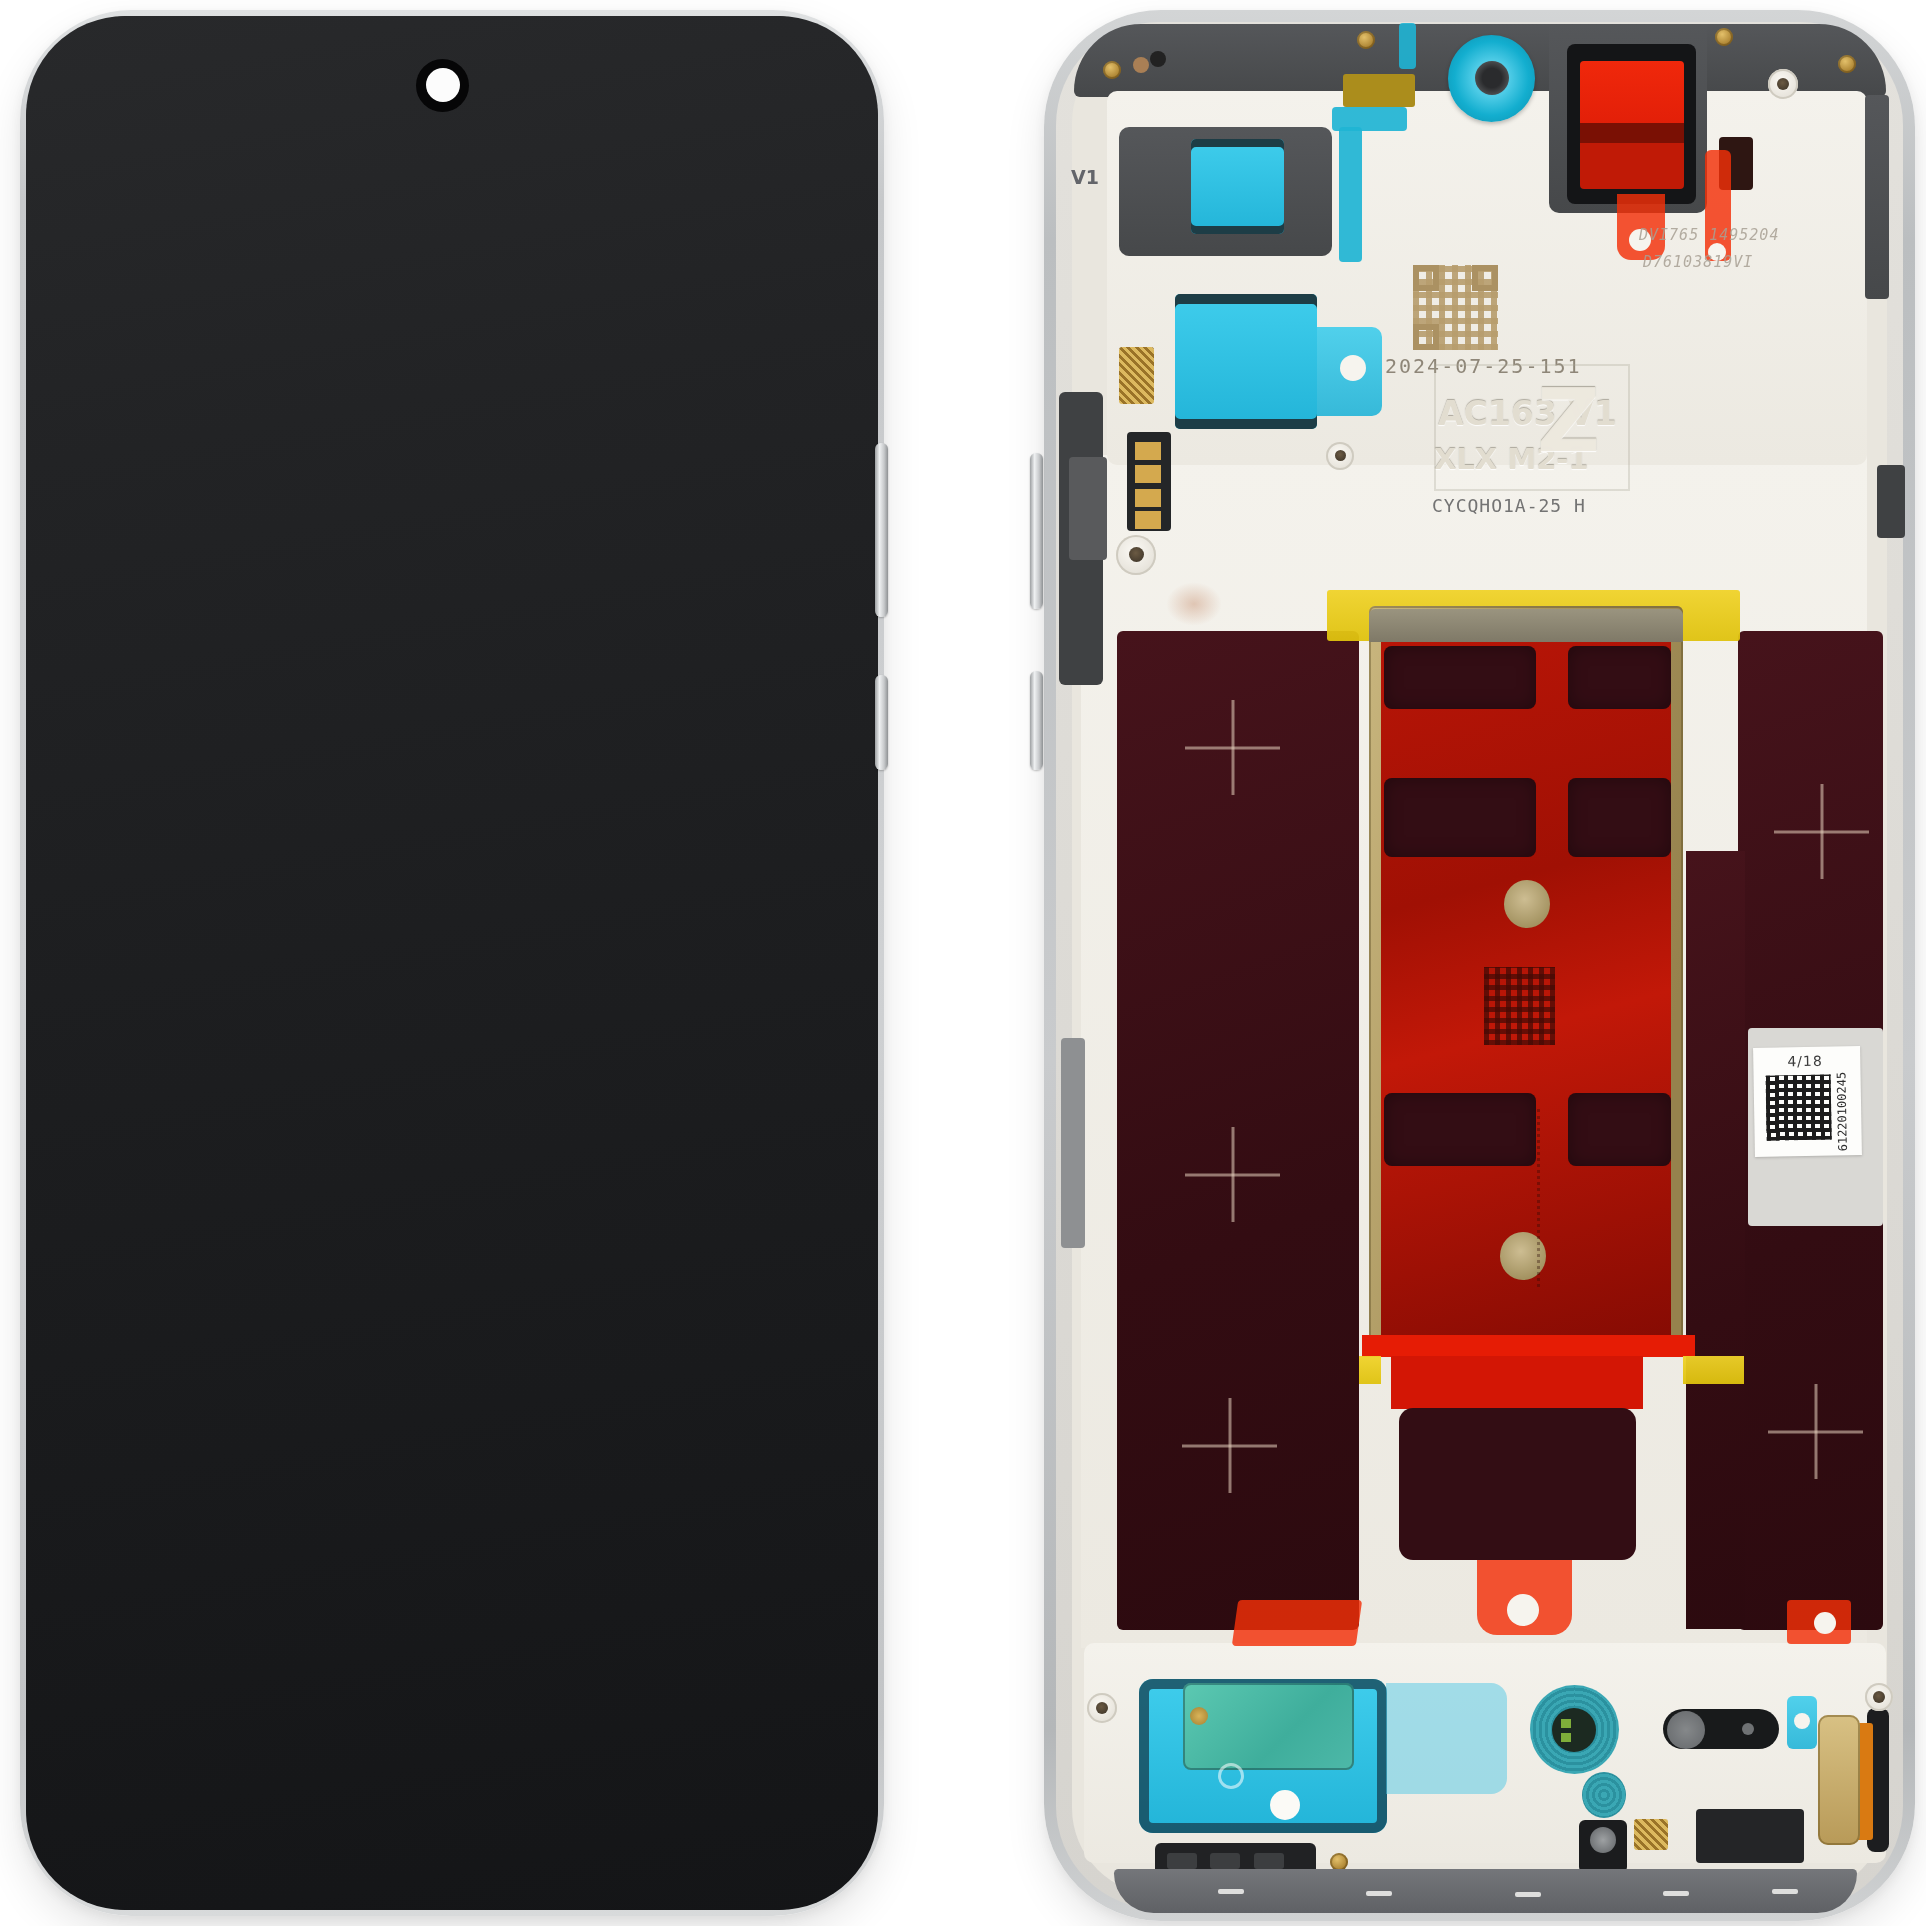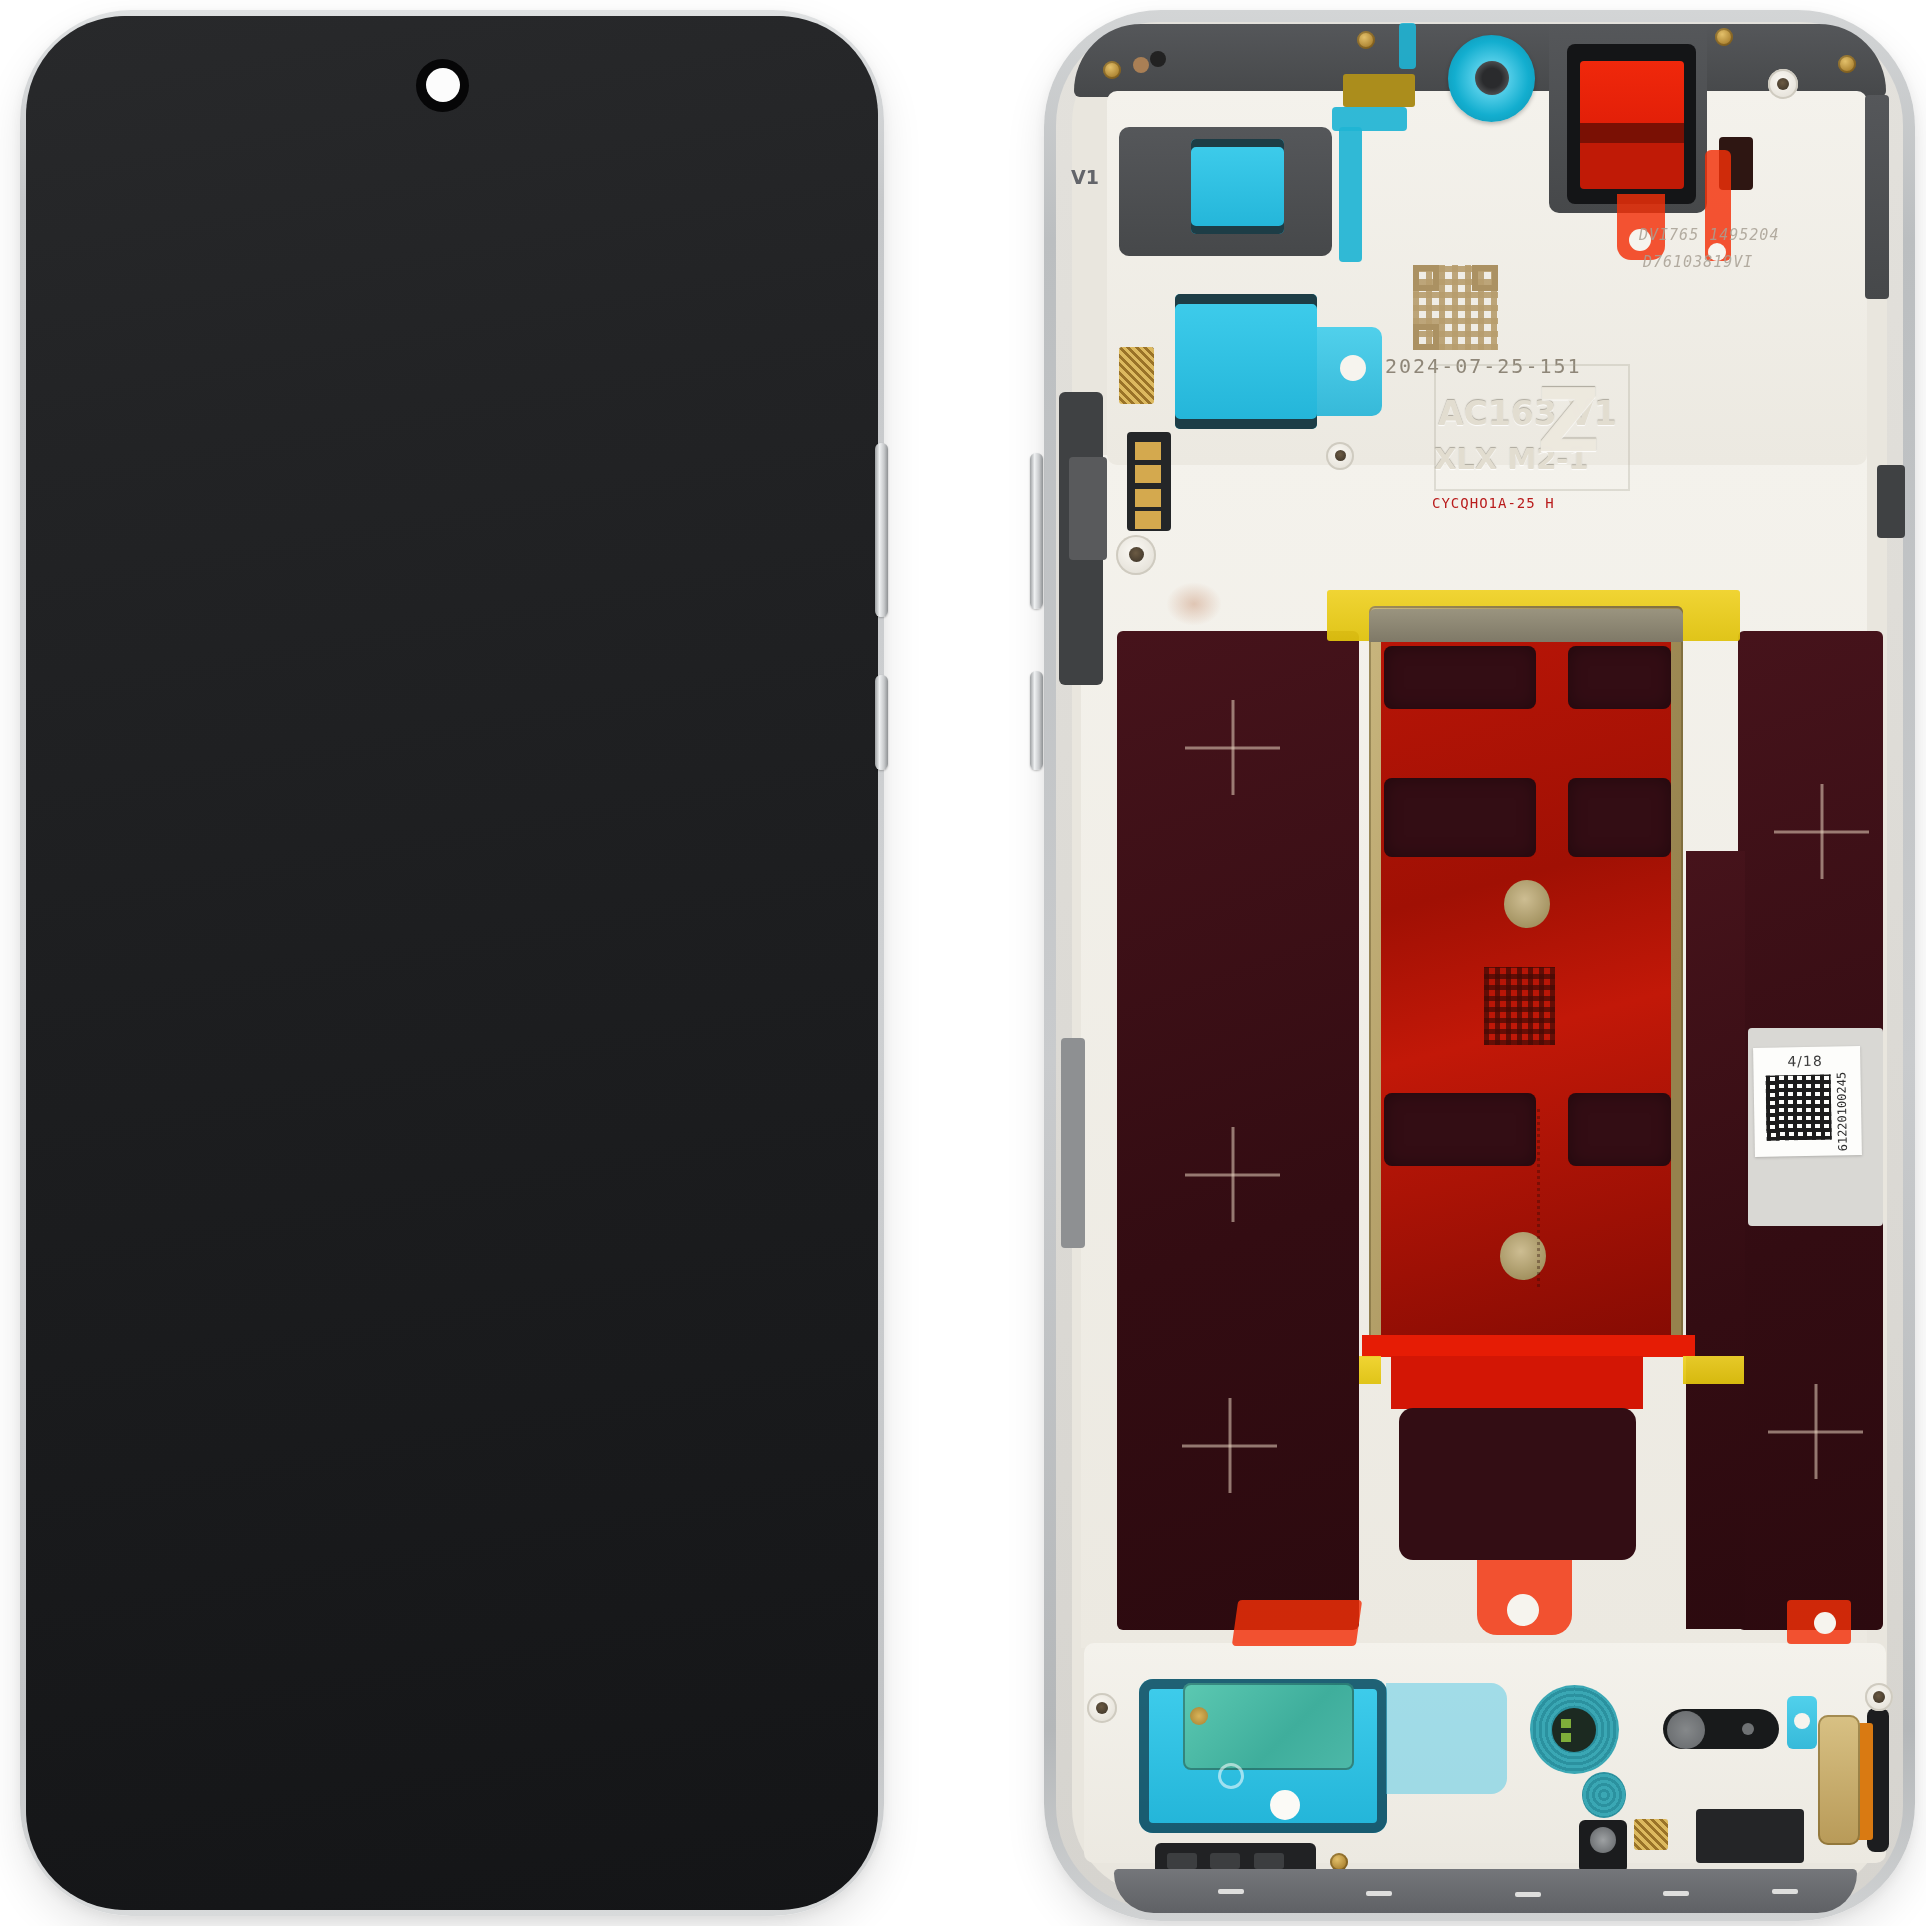--- a/index.html
+++ b/index.html
@@ -136,21 +136,21 @@
   <div class="a qr-etch" style="left:1413px;top:265px;width:85px;height:85px;">
     <div class="a qr-finder" style="left:0;top:0;width:14px;height:14px;"></div>
     <div class="a qr-finder" style="right:0;top:0;width:14px;height:14px;"></div>
     <div class="a qr-finder" style="left:0;bottom:0;width:14px;height:14px;"></div>
   </div>
   <div class="a etchtext" style="left:1385px;top:354px;font-size:20px;">2024-07-25-151</div>
   <div class="a embossed" style="left:1438px;top:394px;font-size:33px;">AC163 V1</div>
   <div class="a embossed" style="left:1434px;top:442px;font-size:29px;">XLX M2-1</div>
   <div class="a" style="left:1434px;top:364px;width:192px;height:123px;border:2px solid rgba(170,165,150,.30);"></div>
   <div class="a embossed" style="left:1537px;top:370px;font-size:87px;color:rgba(235,231,220,.9);">Z</div>
-  <div class="a etchtext" style="left:1432px;top:495px;font-size:14px;letter-spacing:1px;color:#b91c1c;">CYCQHO1A-25 H</div>
+  <div class="a etchtext" style="left:1432px;top:495px;font-size:18px;letter-spacing:1px;color:#737373;">CYCQHO1A-25 H</div>
 
   <div class="a" style="left:1059px;top:392px;width:44px;height:293px;background:#3f4143;border-radius:6px;"></div>
   <div class="a" style="left:1069px;top:457px;width:38px;height:103px;background:#595a5c;border-radius:4px;"></div>
   <div class="a" style="left:1127px;top:432px;width:44px;height:99px;background:#242628;border-radius:4px;"></div>
   <div class="a" style="left:1135px;top:442px;width:26px;height:18px;background:#d4a94e;"></div>
   <div class="a" style="left:1135px;top:465px;width:26px;height:18px;background:#d4a94e;"></div>
   <div class="a" style="left:1135px;top:489px;width:26px;height:18px;background:#d4a94e;"></div>
   <div class="a" style="left:1135px;top:511px;width:26px;height:18px;background:#d4a94e;"></div>
   <div class="a boss" style="left:1116px;top:535px;width:40px;height:40px;"></div>
   <div class="a boss-hole" style="left:1129px;top:547px;width:15px;height:15px;"></div>

